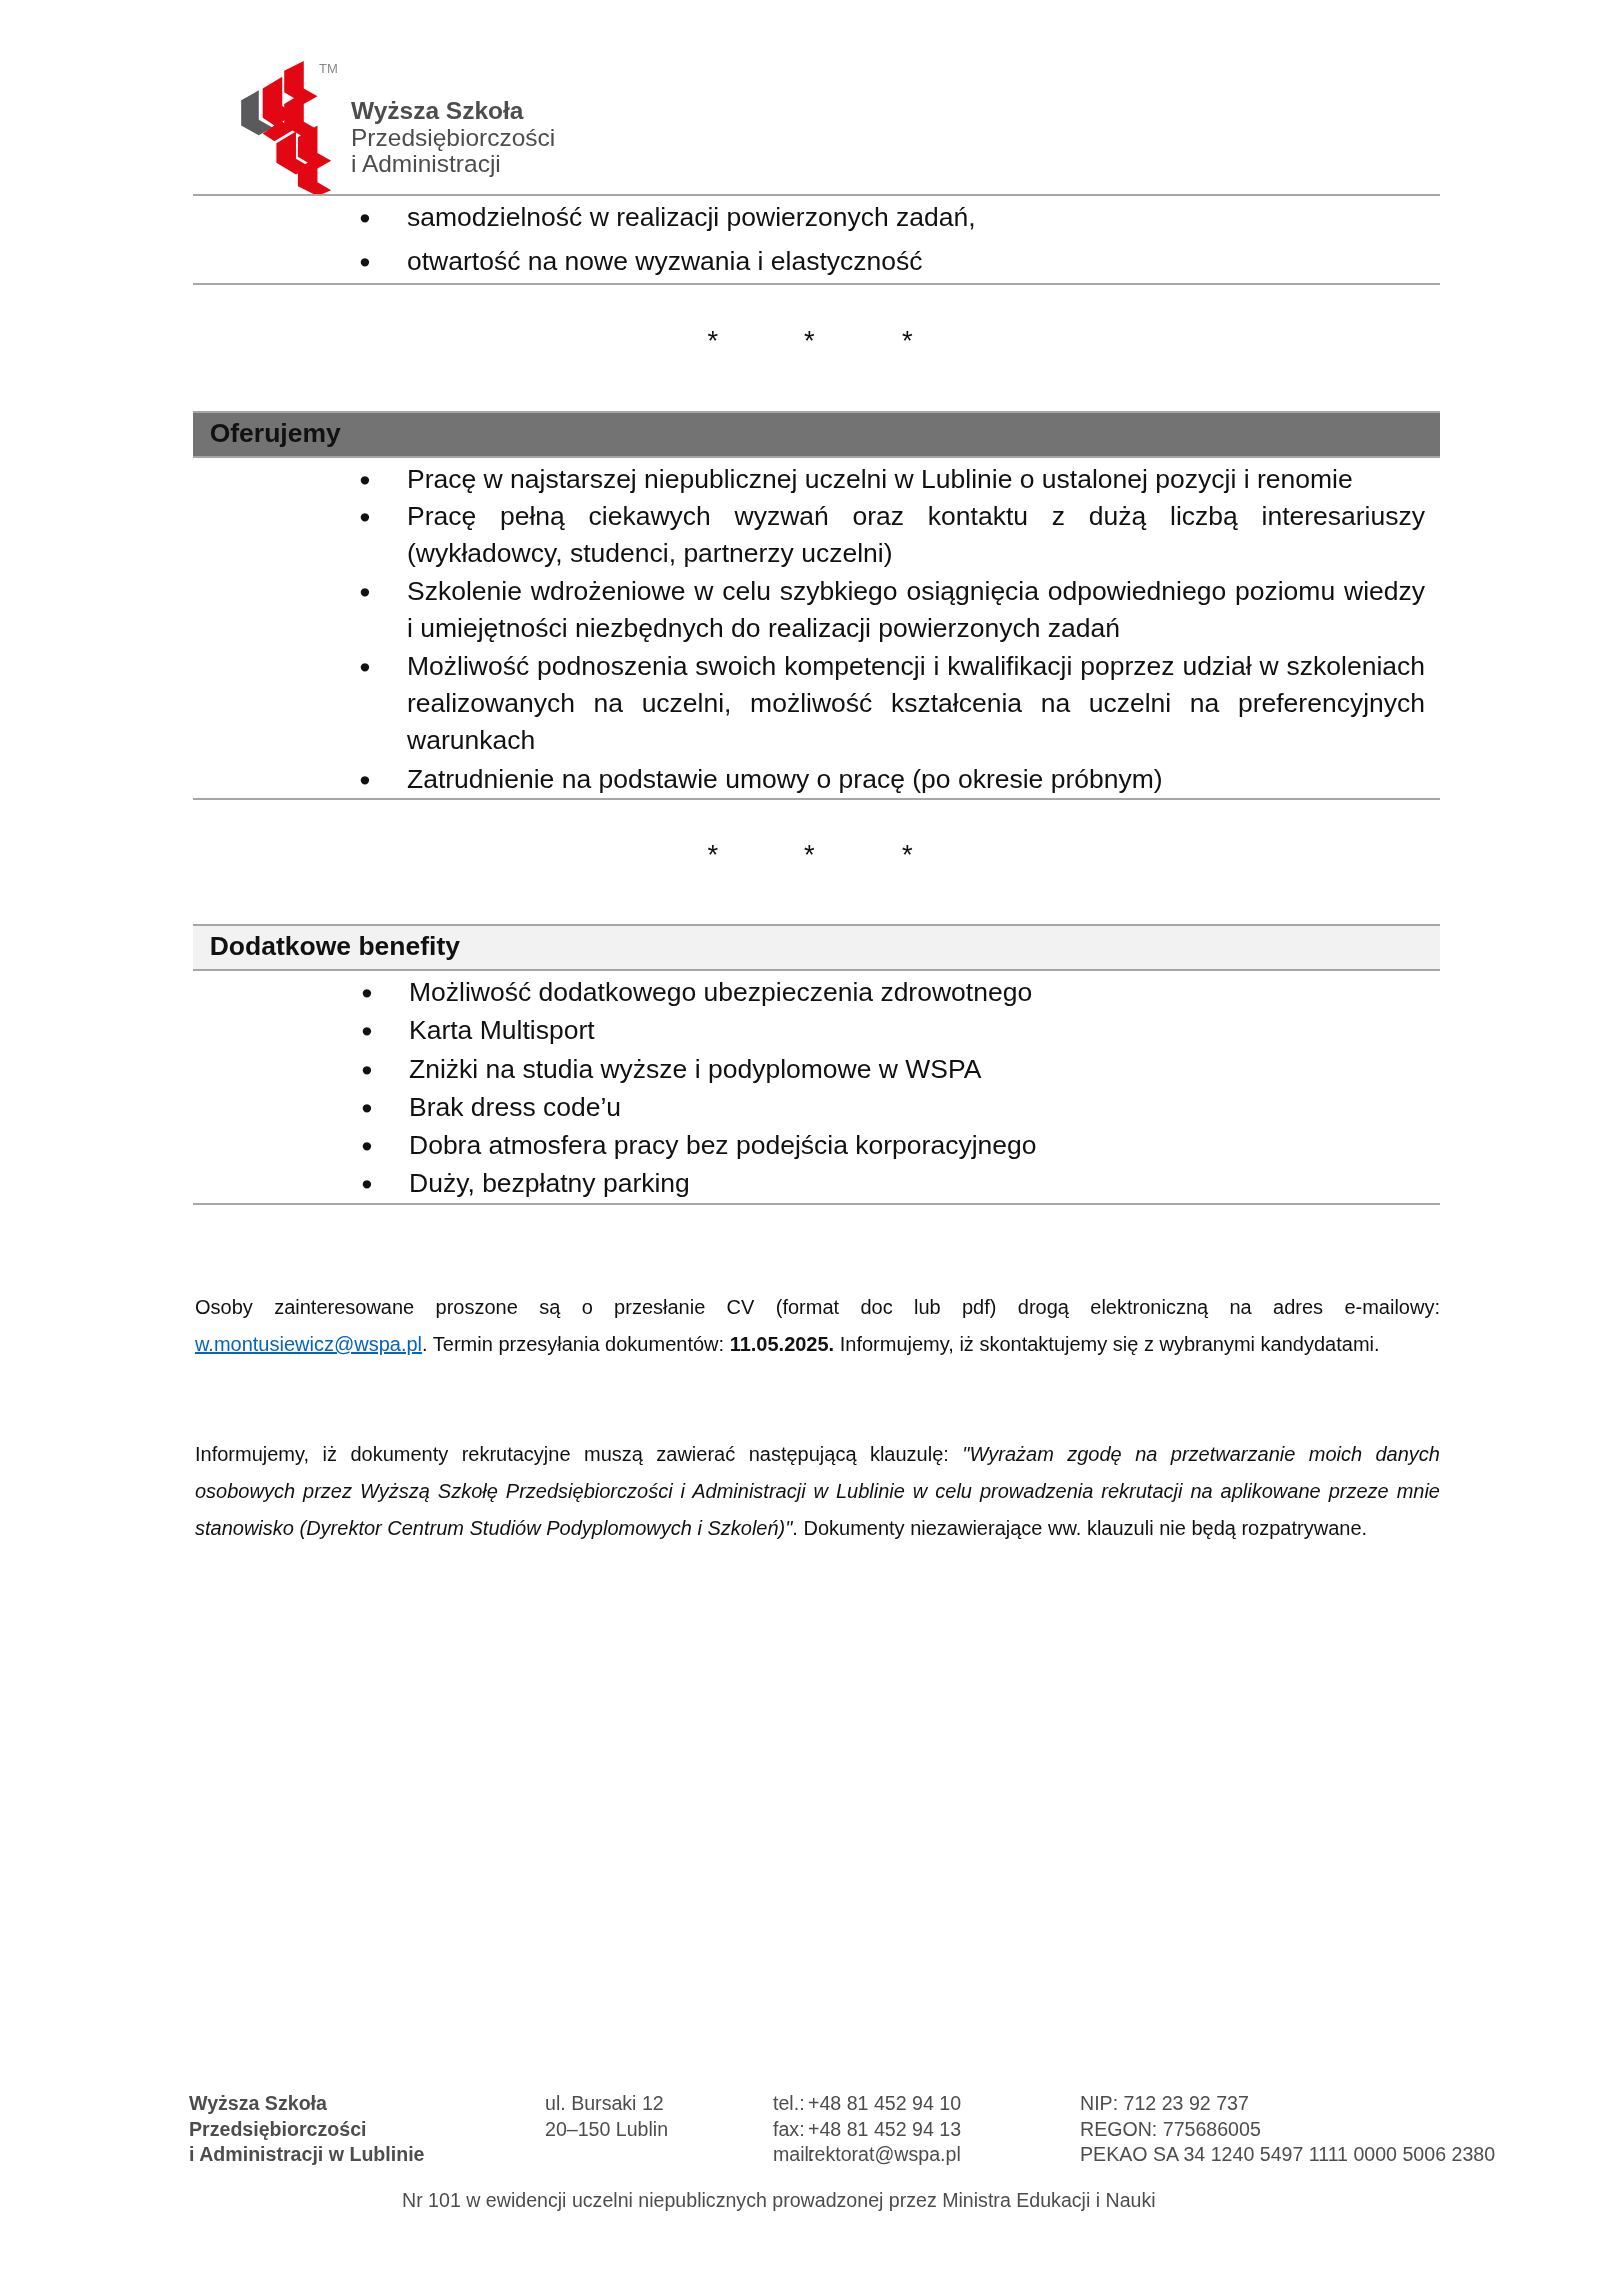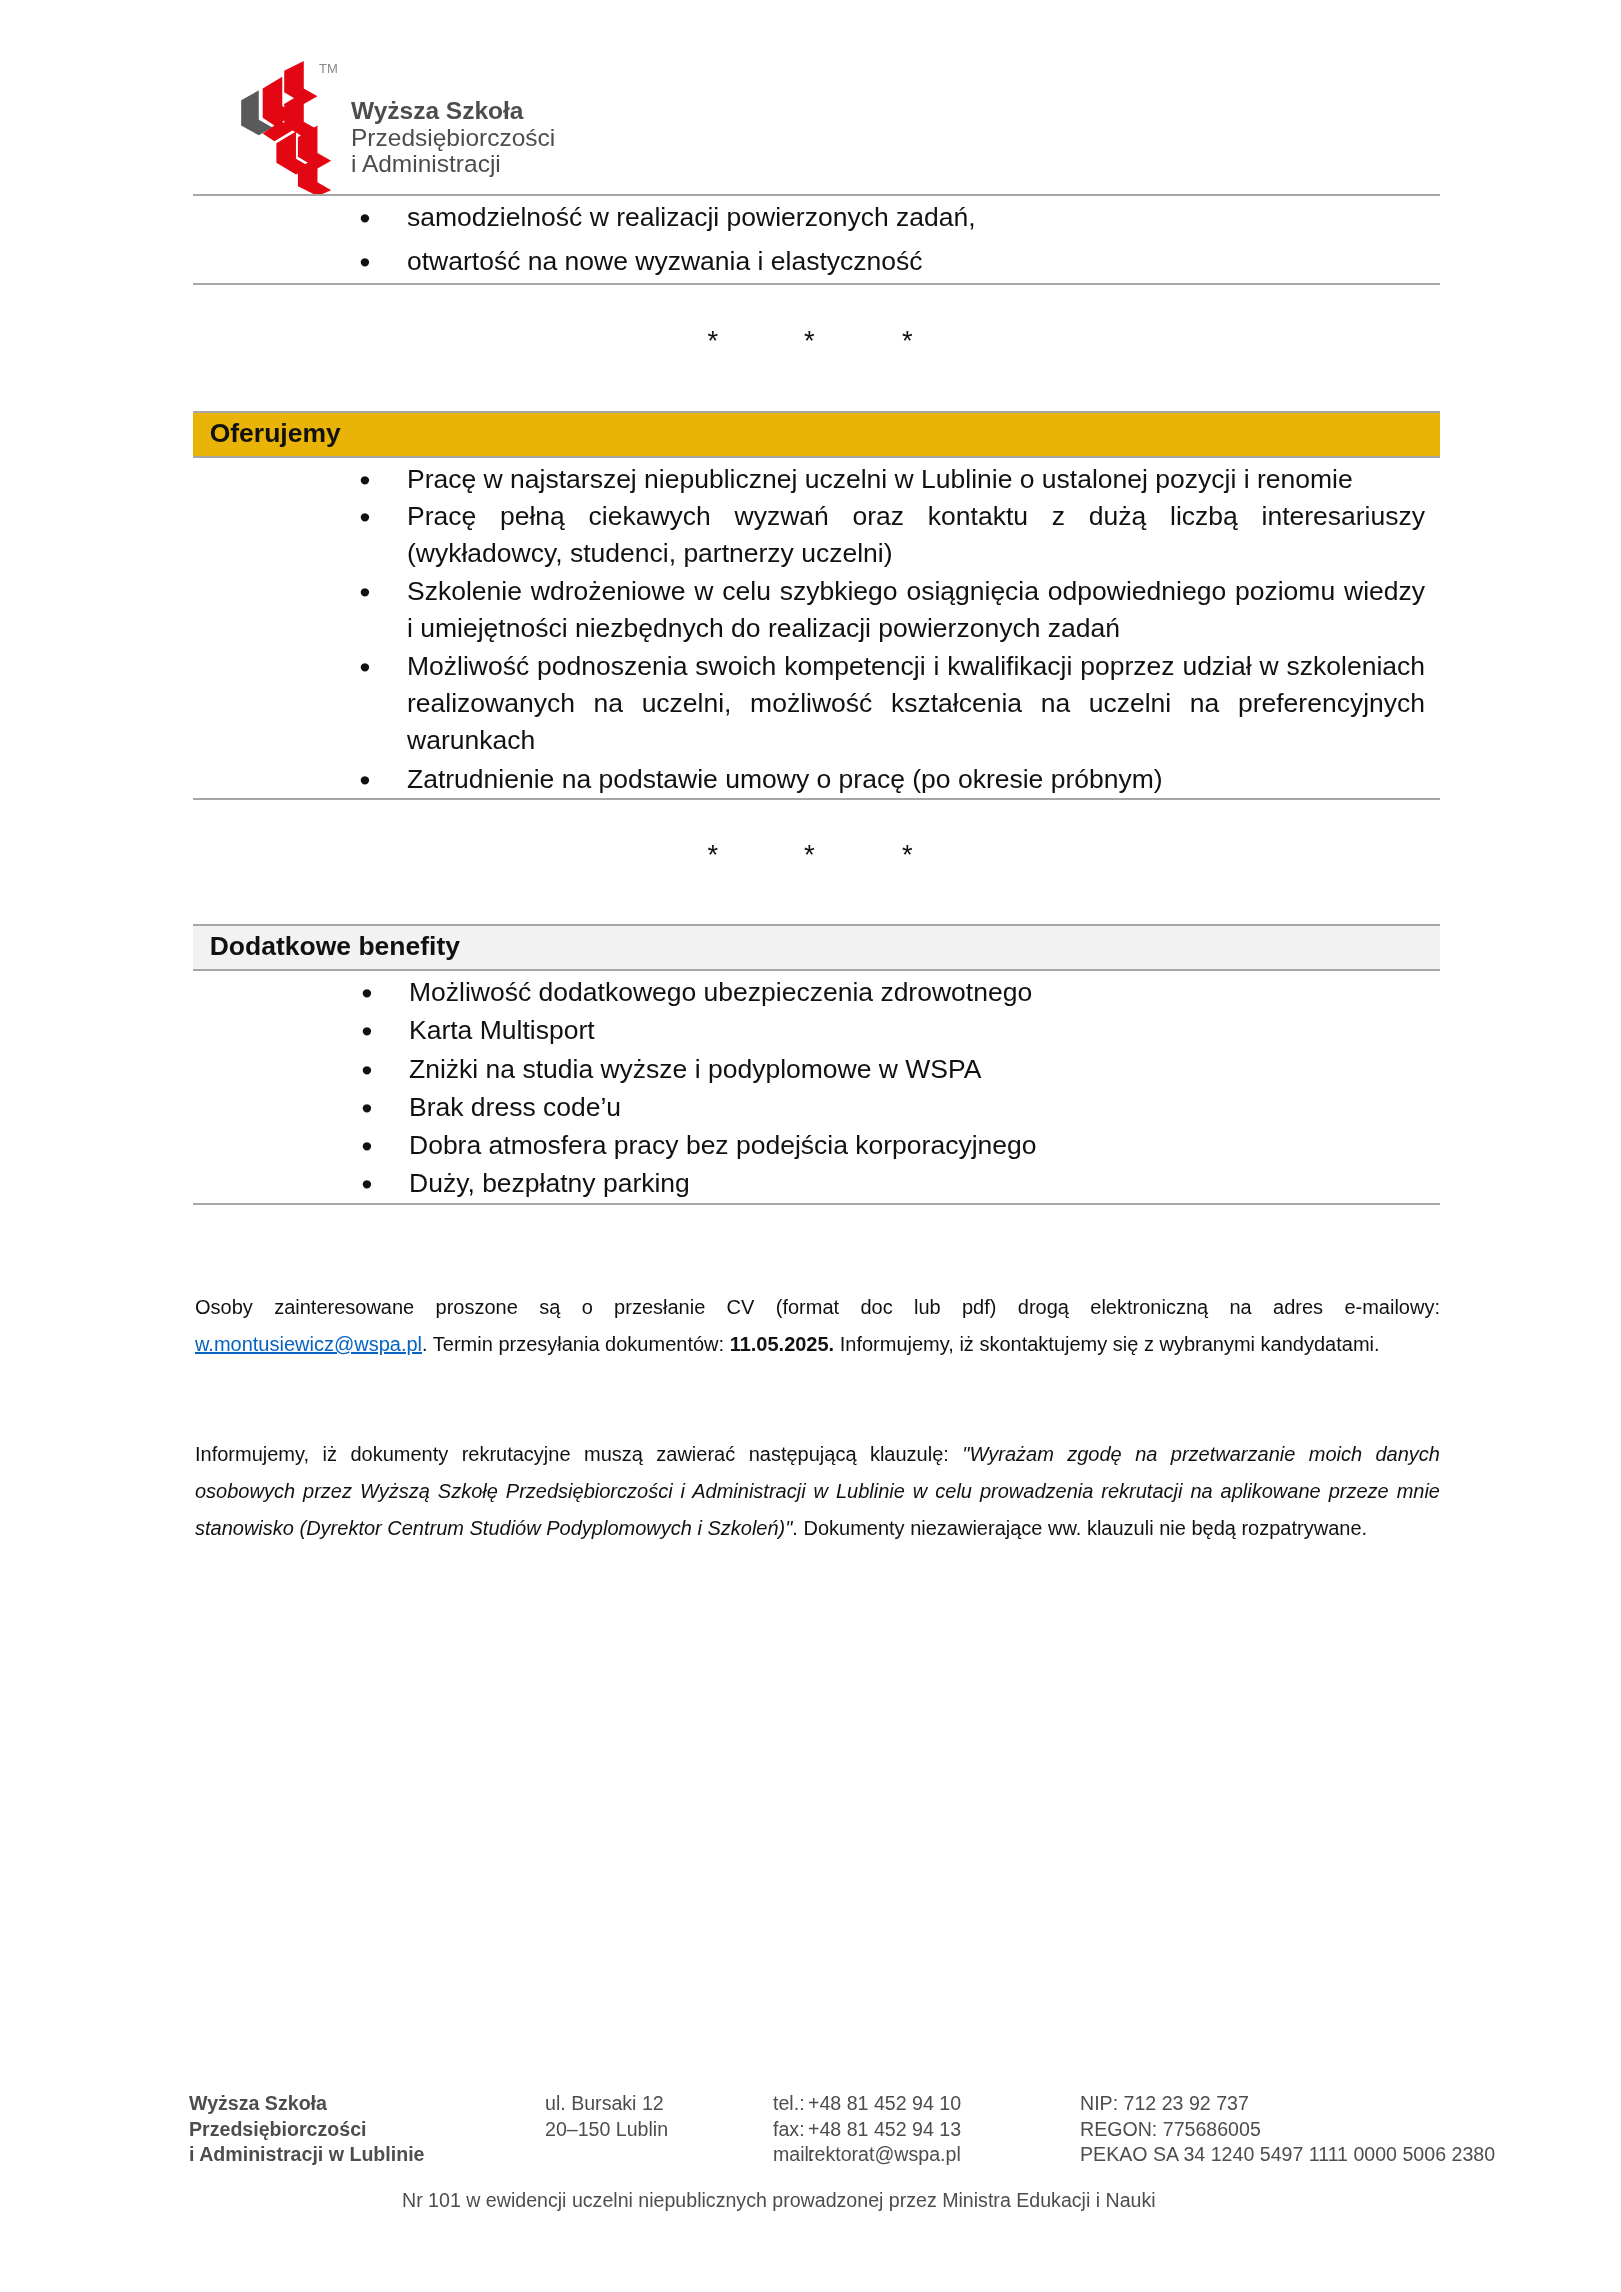--- a/index.html
+++ b/index.html
@@ -58,21 +58,21 @@
   <span class="txt">otwartość na nowe wyzwania i elastyczność</span>
 </div>
 <div class="hline" style="top:283px;"></div>
 
 <div class="stars" style="top:325px;">
   <span style="left:21.6px;">*</span>
   <span style="left:118px;">*</span>
   <span style="left:216px;">*</span>
 </div>
 
-<div class="bar" style="top:411px; background:#eab308;text-decoration:underline;">
+<div class="bar" style="top:411px; background:#737373;text-decoration:underline;">
   <span>Oferujemy</span>
 </div>
 <div class="bullet-row" style="top:461px;">
   <span class="dot">●</span>
   <span class="txt">Pracę w najstarszej niepublicznej uczelni w Lublinie o ustalonej pozycji i renomie</span>
 </div>
 <div class="bullet-row" style="top:498px;">
   <span class="dot">●</span>
   <span class="txt">Pracę pełną ciekawych wyzwań oraz kontaktu z dużą liczbą interesariuszy (wykładowcy, studenci, partnerzy uczelni)</span>
 </div>

